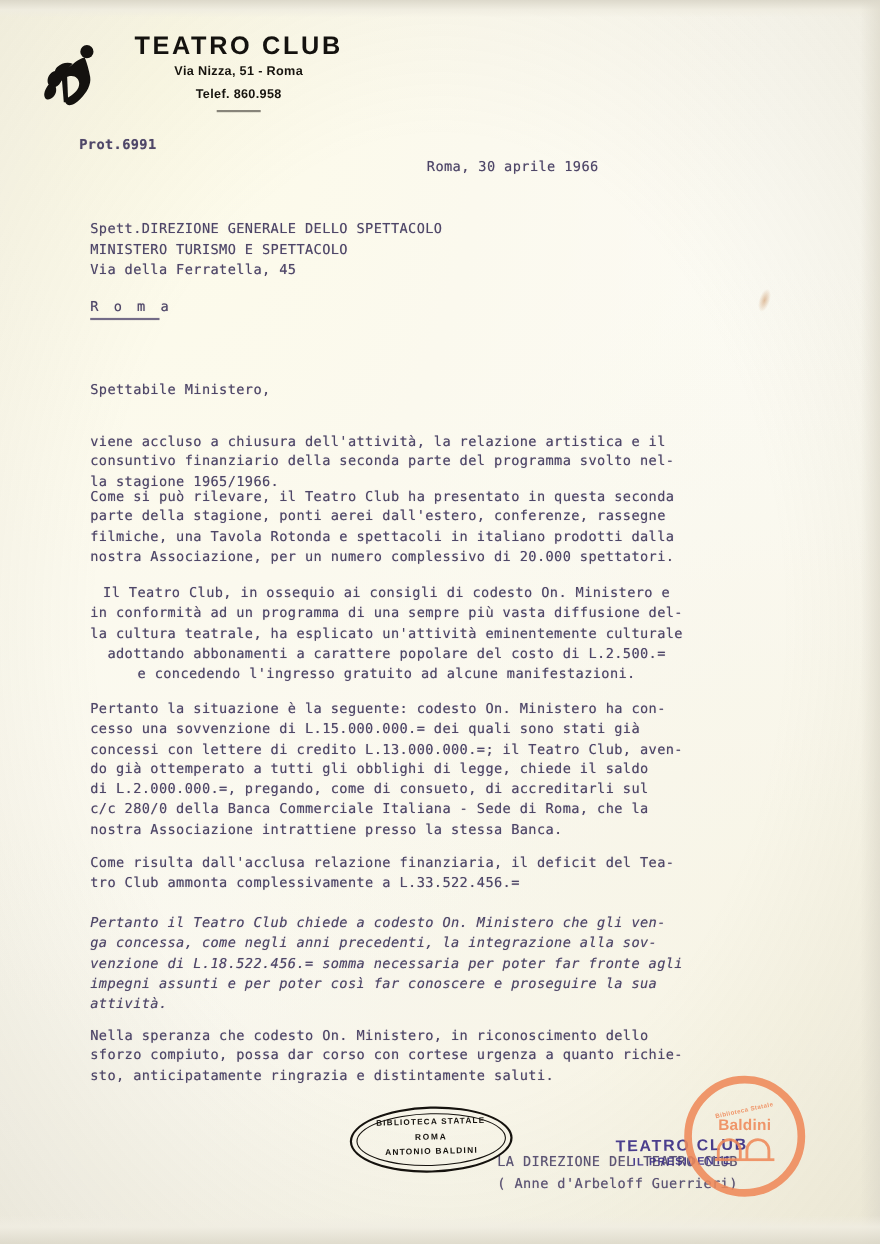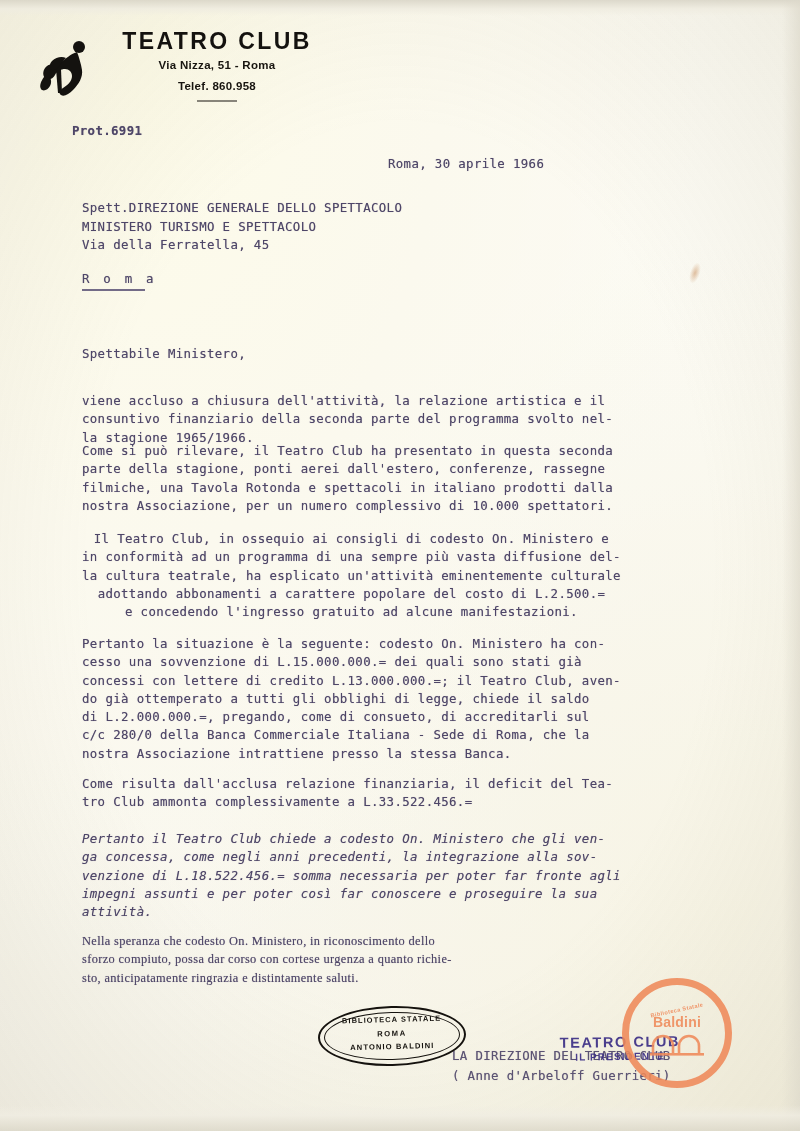--- a/index.html
+++ b/index.html
@@ -65,36 +65,36 @@
     position:absolute;
     font-family:"DejaVu Sans Mono", monospace;
     font-size:12.4px;
     letter-spacing:0.35px;
     line-height:18.3px;
     color:#4e4668;
     white-space:pre;
     text-shadow:0 0 .7px rgba(78,70,104,.55);
   }
   .prot{left:72px;top:122px;font-weight:bold;}
-  .dateline{left:388px;top:155px;}
+  .dateline{left:388px;top:142px;}
   .addressee{left:82px;top:199px;line-height:18.5px;}
   .city{left:82px;top:270px;letter-spacing:3.2px;}
   .city-underline{
     position:absolute;left:82px;top:289px;width:63px;height:1.5px;
     background:#5b5276;opacity:.85;
   }
   .salutation{left:82px;top:345px;}
   .body-par{left:82px;}
   .p1{top:392px;}
   .p2{top:442px;}
   .p3{top:530px;text-align:center;}
   .p4{top:635px;}
   .p5{top:775px;}
   .p6{top:830px;font-style:italic;}
-  .p7{top:932px;font-family:Liberation Serif, serif;}
+  .p7{top:932px;}
   .signblock{left:452px;top:1046px;line-height:20px;color:#5b5373;}
 
   
   .oval-stamp{
     position:absolute;left:318px;top:1006px;width:144px;height:56px;
     border:2.4px solid #15120e;border-radius:50%/50%;
     transform:rotate(-1.5deg);
     background:transparent;
   }
   .oval-stamp .os-in{
@@ -191,21 +191,21 @@
   <div class="typed city">R o m a</div>
   <div class="city-underline"></div>
 
   <div class="typed salutation">Spettabile Ministero,</div>
   <div class="typed body-par p1">viene accluso a chiusura dell'attività, la relazione artistica e il
 consuntivo finanziario della seconda parte del programma svolto nel-
 la stagione 1965/1966.</div>
   <div class="typed body-par p2">Come si può rilevare, il Teatro Club ha presentato in questa seconda
 parte della stagione, ponti aerei dall'estero, conferenze, rassegne
 filmiche, una Tavola Rotonda e spettacoli in italiano prodotti dalla
-nostra Associazione, per un numero complessivo di 10.000 spettatori.</div>
+nostra Associazione, per un numero complessivo di 20.000 spettatori.</div>
   <div class="typed body-par p3">Il Teatro Club, in ossequio ai consigli di codesto On. Ministero e
 in conformità ad un programma di una sempre più vasta diffusione del-
 la cultura teatrale, ha esplicato un'attività eminentemente culturale
 adottando abbonamenti a carattere popolare del costo di L.2.500.=
 e concedendo l'ingresso gratuito ad alcune manifestazioni.</div>
   <div class="typed body-par p4">Pertanto la situazione è la seguente: codesto On. Ministero ha con-
 cesso una sovvenzione di L.15.000.000.= dei quali sono stati già
 concessi con lettere di credito L.13.000.000.=; il Teatro Club, aven-
 do già ottemperato a tutti gli obblighi di legge, chiede il saldo
 di L.2.000.000.=, pregando, come di consueto, di accreditarli sul

